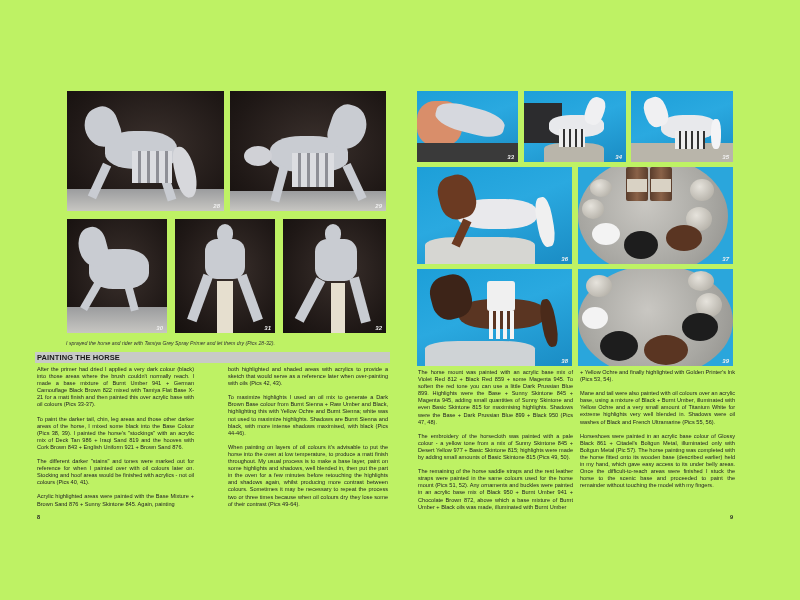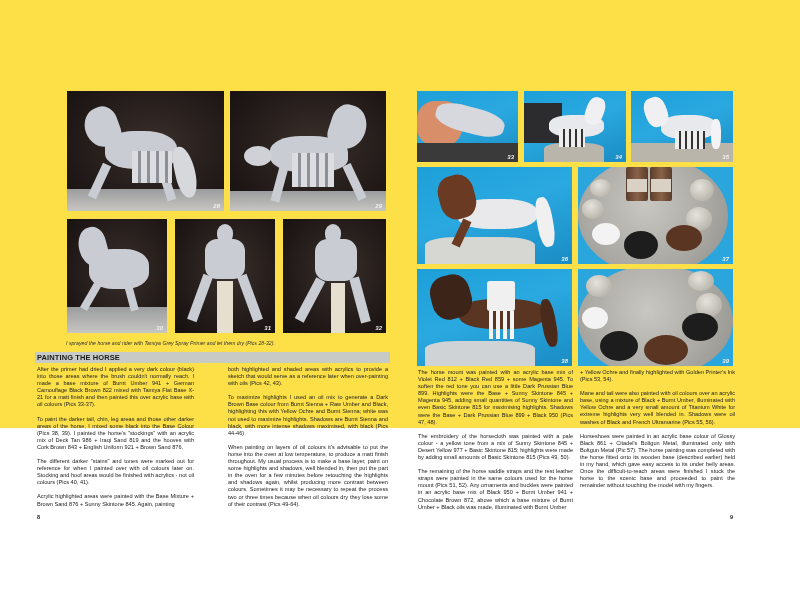--- a/index.html
+++ b/index.html
@@ -1,20 +1,20 @@
 <!DOCTYPE html>
 <html><head>
 <meta charset="utf-8">
 <style>
   html, body { margin:0; padding:0; }
   body {
     width:800px; height:600px; background:#ffffff; position:relative; overflow:hidden;
     font-family:"Liberation Sans", sans-serif; color:#1a1a1a;
   }
-  .page { position:absolute; top:0; height:428px; background:#fde047; }
+  .page { position:absolute; top:0; height:600px; background:#bef264; }
   .page.left { left:0; width:400px; }
   .page.right { left:400px; width:400px; }
 
   .photo { position:absolute; overflow:hidden; }
   .photo .num {
     position:absolute; right:4px; bottom:2px; font-size:6px; font-style:italic; font-weight:bold;
     color:#f0f0f0; font-family:"Liberation Sans", sans-serif;
   }
   .photo.dark { background:radial-gradient(ellipse at 55% 45%, #3a302c 0%, #1f1816 70%, #15100e 100%); }
   .photo.blue { background:linear-gradient(160deg, #1d9fd8 0%, #2aa9e0 45%, #1a8cc4 100%); }

